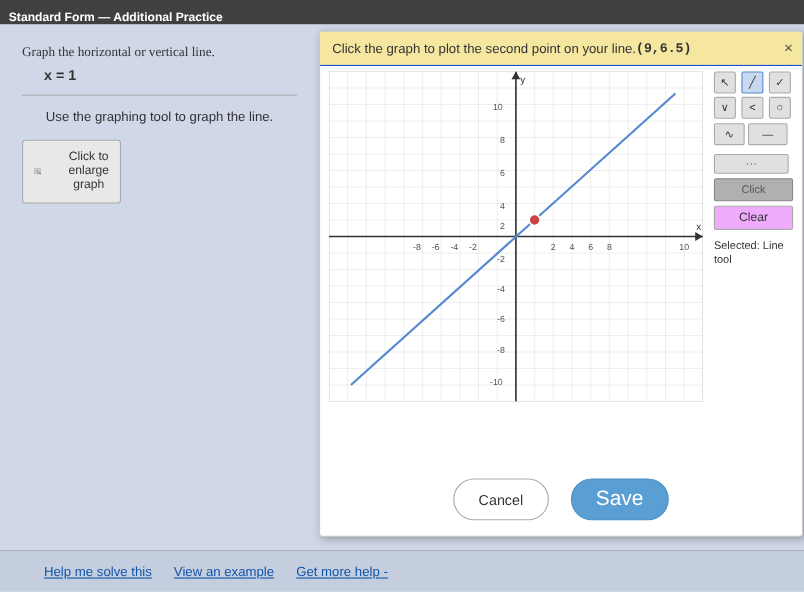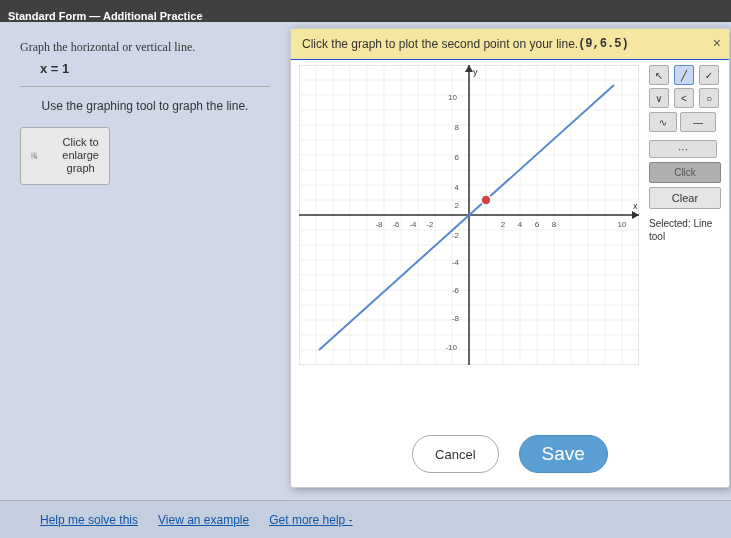--- a/index.html
+++ b/index.html
@@ -190,21 +190,21 @@
       border-radius: 2px;
       font-size: 10px;
       cursor: pointer;
       color: #555;
       text-align: center;
       margin-bottom: 4px;
     }
     .clear-btn {
       width: 100%;
       padding: 4px 0;
-      background: #e5e5e5;
+      background: #f0abfc;
       border: 1px solid #aaa;
       border-radius: 2px;
       font-size: 11px;
       cursor: pointer;
       color: #333;
       text-align: center;
       margin-bottom: 8px;
     }
     .selected-tool {
       font-size: 10px;

